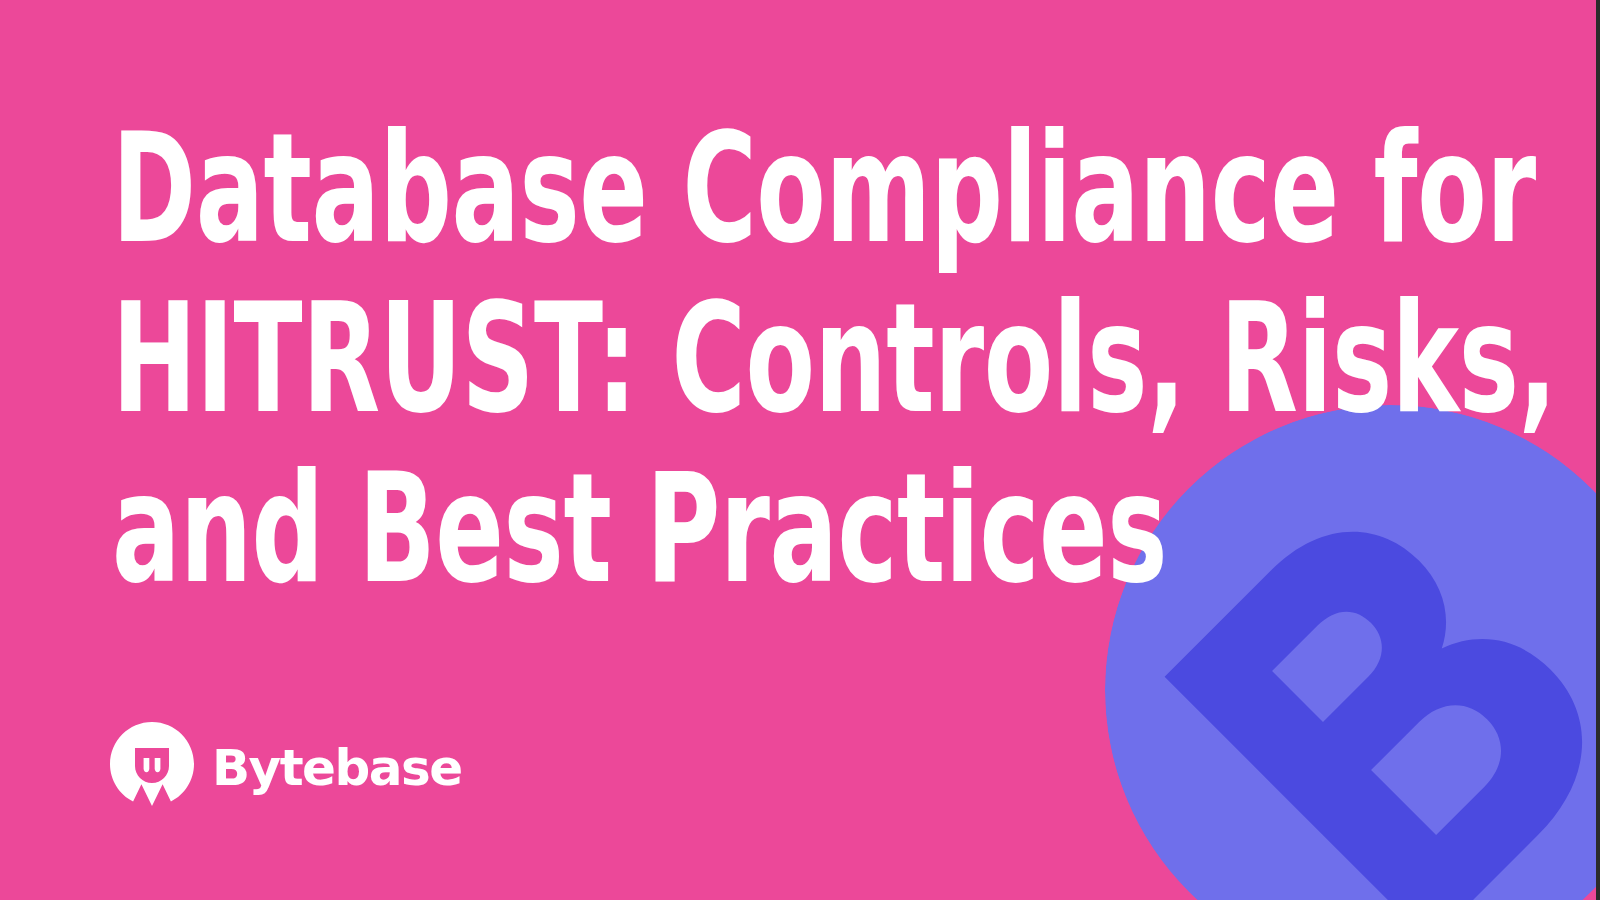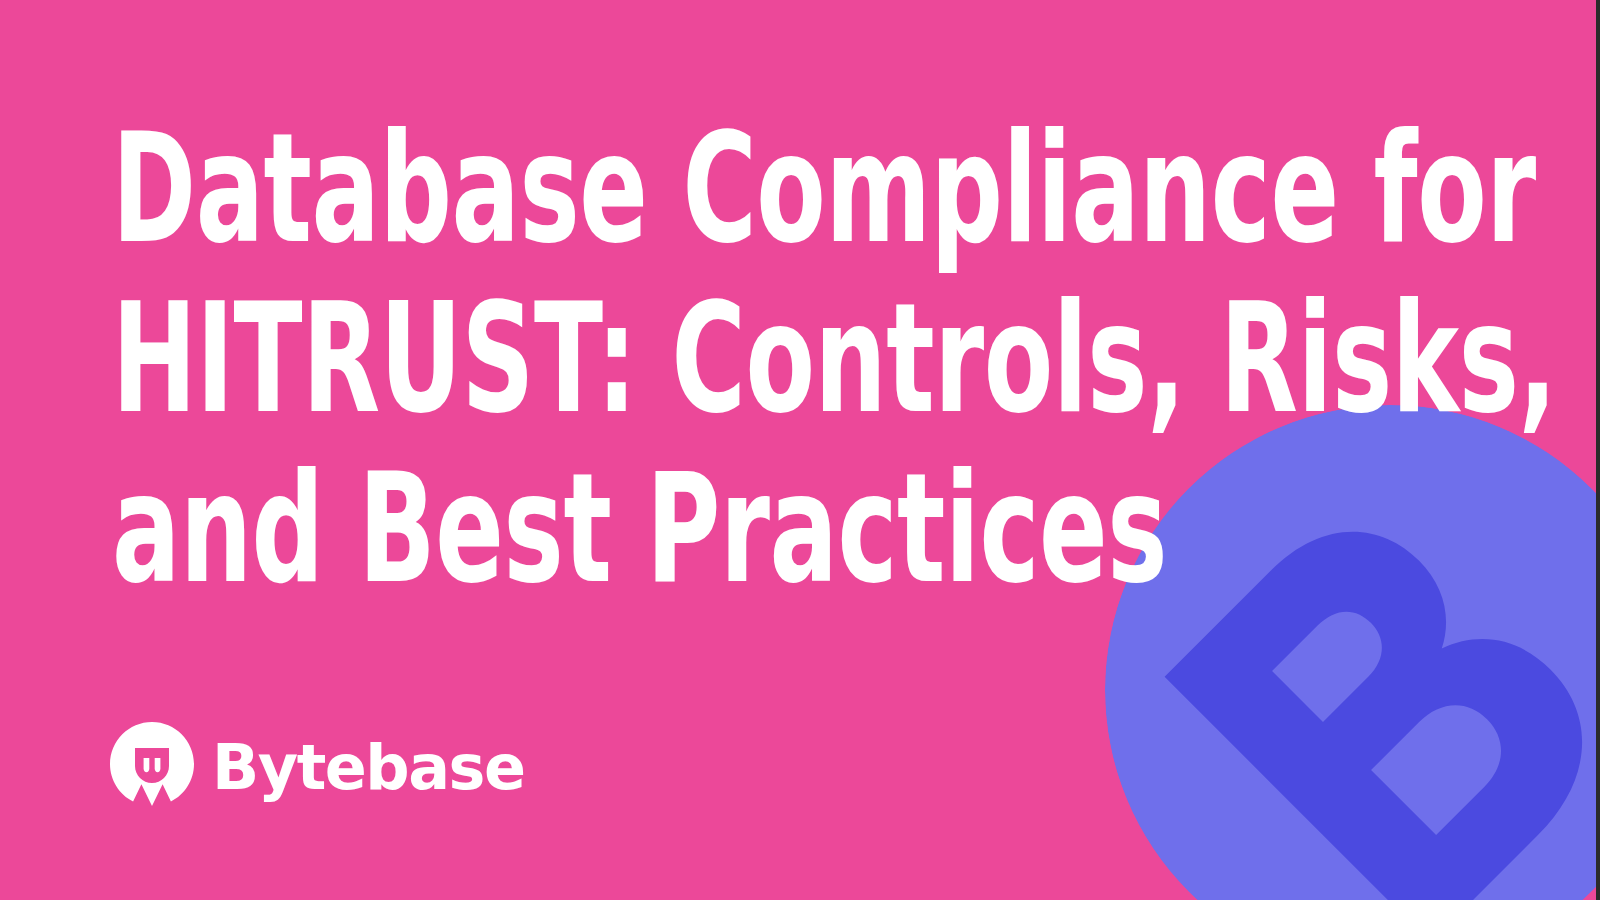--- a/index.html
+++ b/index.html
@@ -59,21 +59,21 @@
     align-items: center;
     gap: 18px;
     z-index: 3;
   }
   #brand-mark { width: 84px; height: 88px; display: block; flex: none; }
   #brand-mark svg { display: block; width: 100%; height: 100%; }
   #brand-wordmark {
     color: #ffffff;
     font-family: "DejaVu Sans", "Liberation Sans", sans-serif;
     font-weight: 700;
-    font-size: 62px;
+    font-size: 50px;
     line-height: 1;
     letter-spacing: -1.5px;
     white-space: nowrap;
     transform: translateY(2px);
   }
 </style>
 </head>
 <body>
 
 <div id="canvas">

